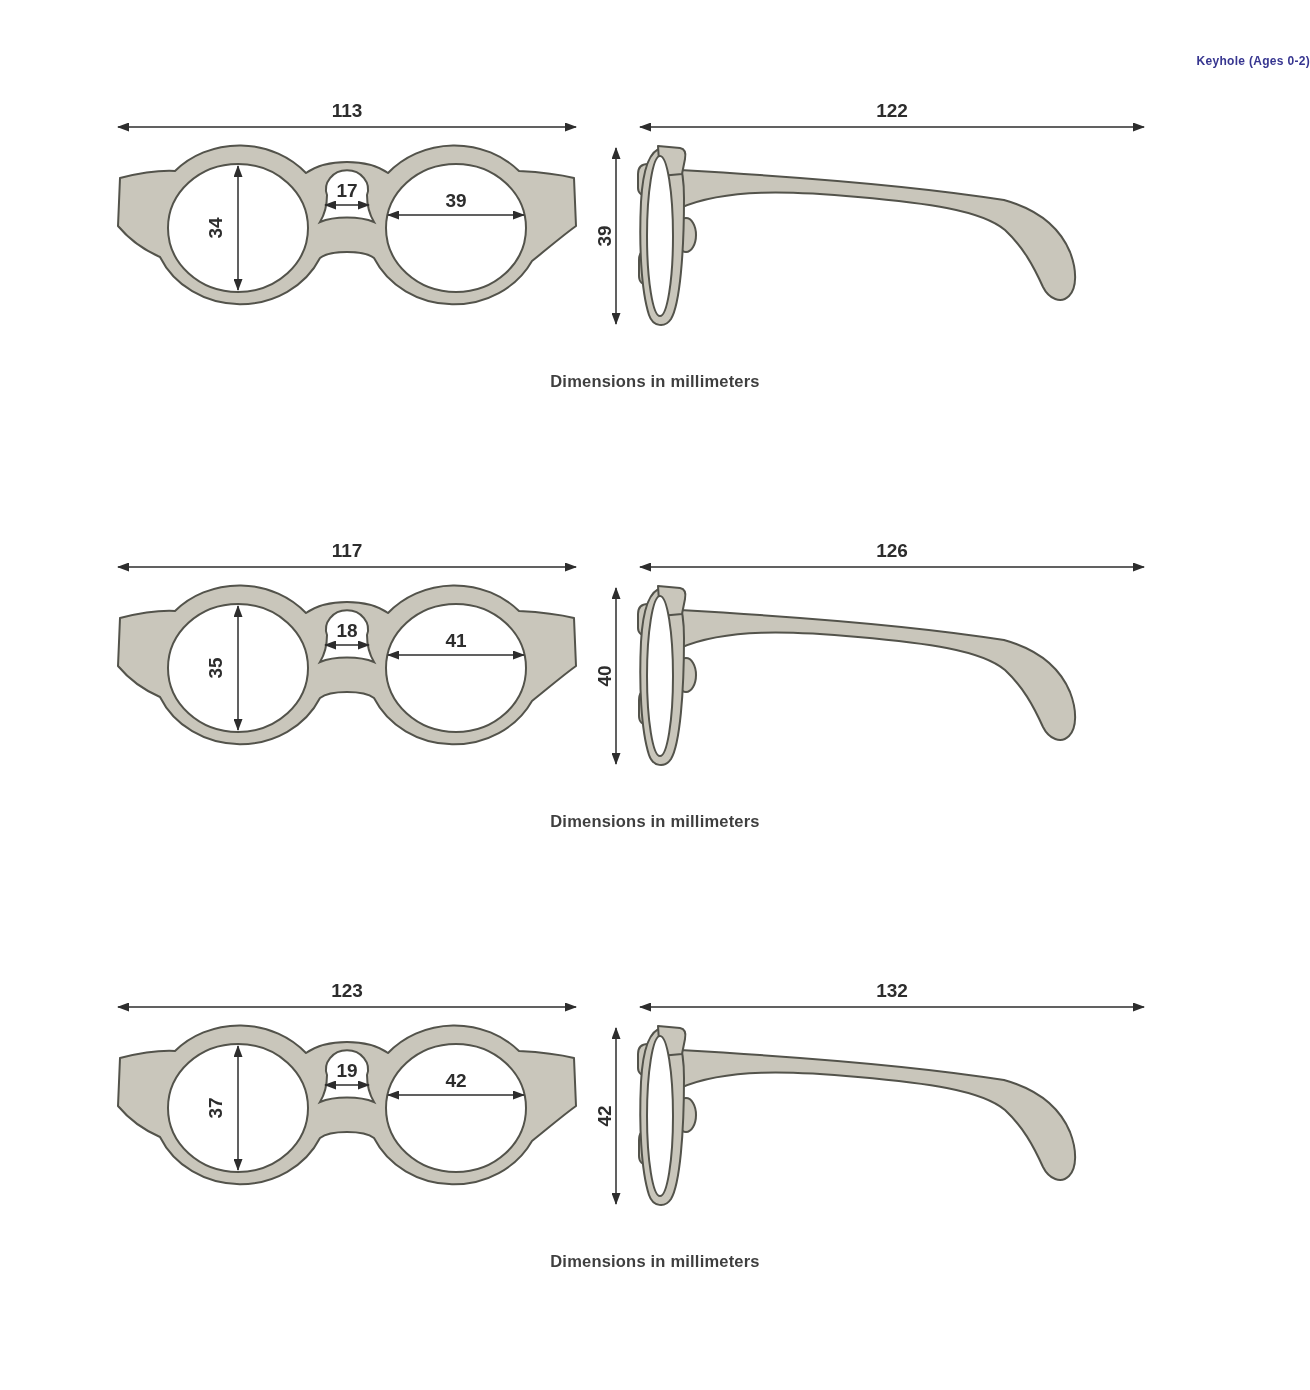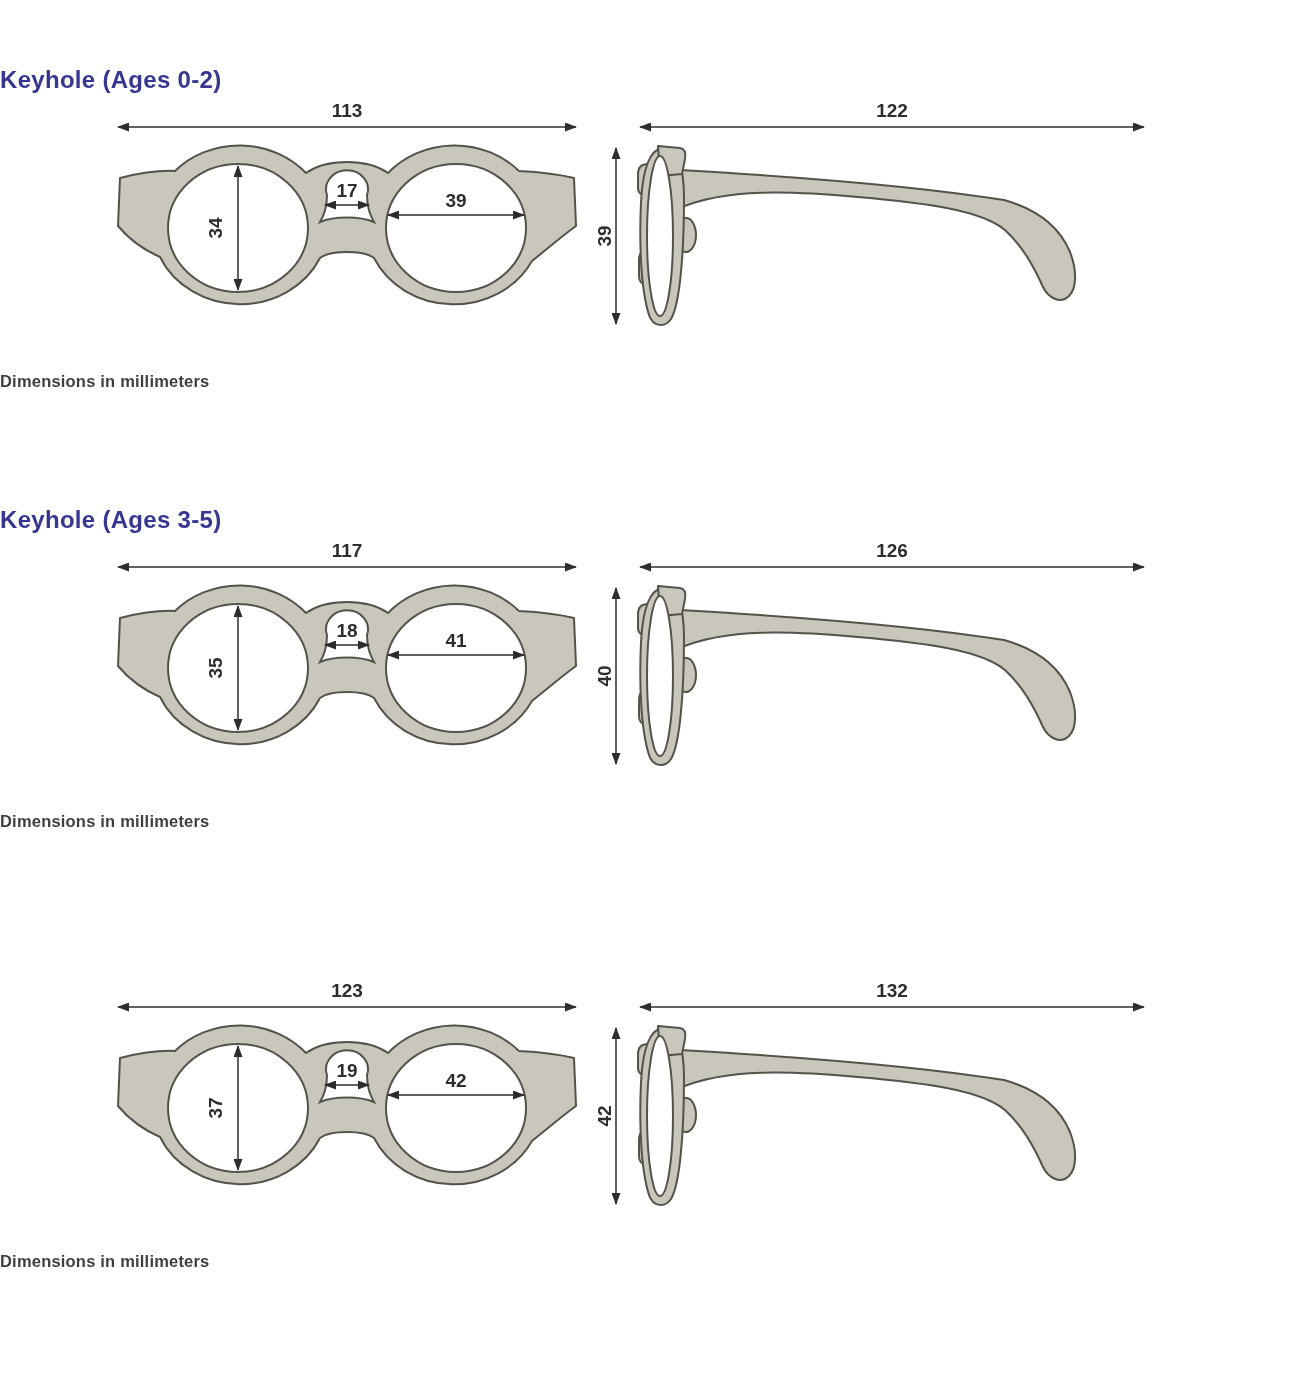--- a/index.html
+++ b/index.html
@@ -6,29 +6,29 @@
     --title:#373690; --frame:#c9c6bb; --outline:#53534b;
     --dim:#2d2d2d; --footnote:#3f3f3f; --bg:#ffffff;
   }
   html,body{margin:0;padding:0;}
   body{
     width:1310px;height:1390px;background:var(--bg);position:relative;
     font-family:"Liberation Sans",sans-serif;overflow:hidden;
   }
   .section{position:absolute;left:0;width:1310px;height:440px;}
   .section-title{
-    position:absolute;top:24px;left:0;width:100%;margin:0;
-    text-align:left;font-size:24px;font-weight:800;letter-spacing:.3px;
+    position:absolute;top:12px;left:0;width:100%;margin:0;
+    text-align:right;font-size:12px;font-weight:800;letter-spacing:.3px;
     color:var(--title);
   }
   .front-svg{position:absolute;left:112px;top:58px;overflow:visible;}
   .side-svg{position:absolute;left:596px;top:58px;overflow:visible;}
   .footnote{
     position:absolute;top:330px;left:0;width:100%;margin:0;
-    font-size:16.5px;font-weight:700;letter-spacing:.2px;
+    text-align:center;font-size:16.5px;font-weight:700;letter-spacing:.2px;
     color:var(--footnote);
   }
   svg .frame{fill:var(--frame);stroke:var(--outline);stroke-width:2;stroke-linejoin:round;}
   svg .lens{fill:#ffffff;stroke:var(--outline);stroke-width:2;}
   svg .dim-line{stroke:var(--dim);stroke-width:1.5;}
   svg .arrowhead{fill:var(--dim);}
   svg text{
     fill:var(--dim);font-family:"Liberation Sans",sans-serif;
     font-size:19px;font-weight:700;
   }
@@ -115,21 +115,20 @@
   </svg>
   <svg class="side-svg" width="560" height="235" viewBox="0 0 560 235">
     <use href="#g-side"></use>
     <text x="296" y="17" text-anchor="middle">122</text>
     <text x="8" y="143" text-anchor="middle" transform="rotate(-90 8 136)">39</text>
   </svg>
   <p class="footnote">Dimensions in millimeters</p>
 </div>
 
 <div class="section" id="sec-1">
-  <h2 class="section-title">Keyhole (Ages 3-5)</h2>
   <svg class="front-svg" width="470" height="230" viewBox="0 0 470 230">
     <use href="#g-front"></use>
     <text x="235" y="17" text-anchor="middle">117</text>
     <text x="103" y="135" text-anchor="middle" transform="rotate(-90 103 128)">35</text>
     <text x="235" y="97" text-anchor="middle">18</text>
     <text x="344" y="107" text-anchor="middle">41</text>
   </svg>
   <svg class="side-svg" width="560" height="235" viewBox="0 0 560 235">
     <use href="#g-side"></use>
     <text x="296" y="17" text-anchor="middle">126</text>

